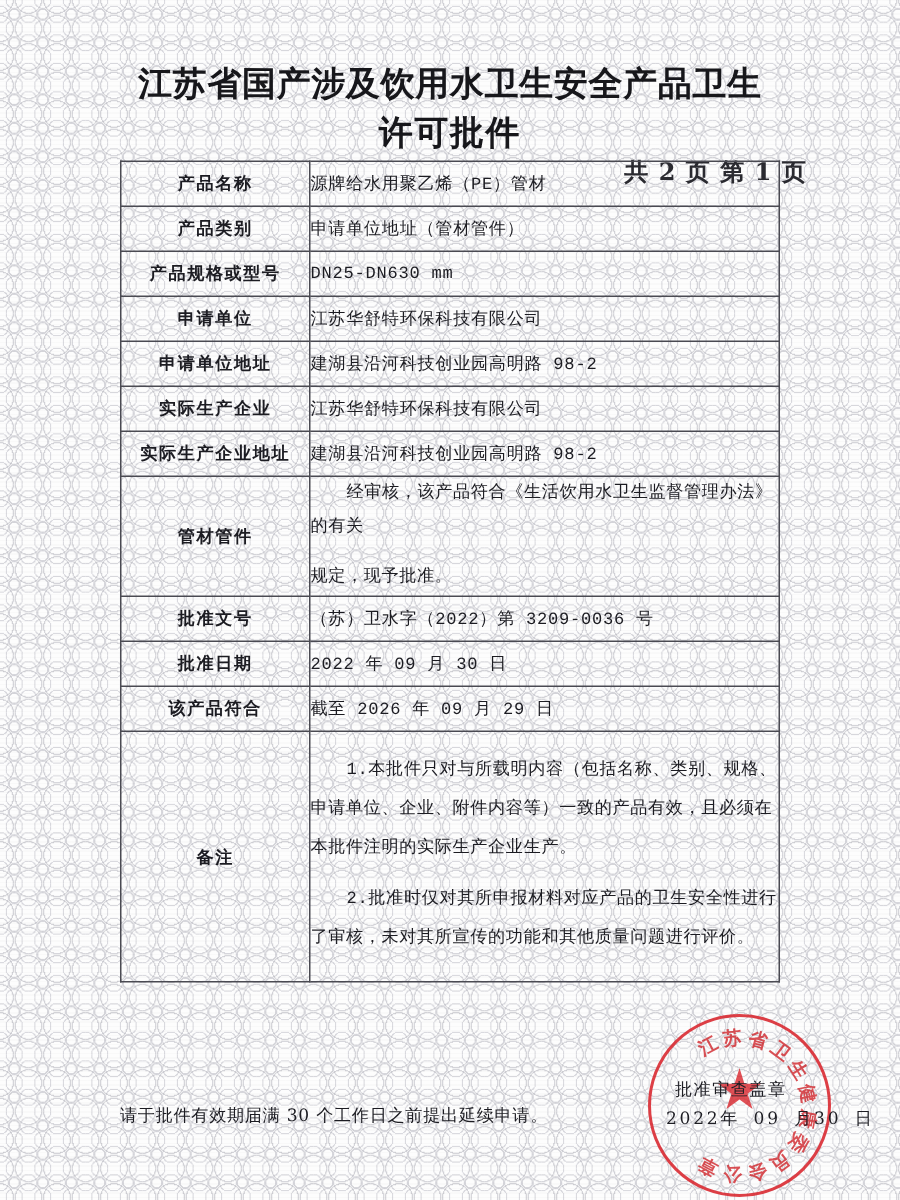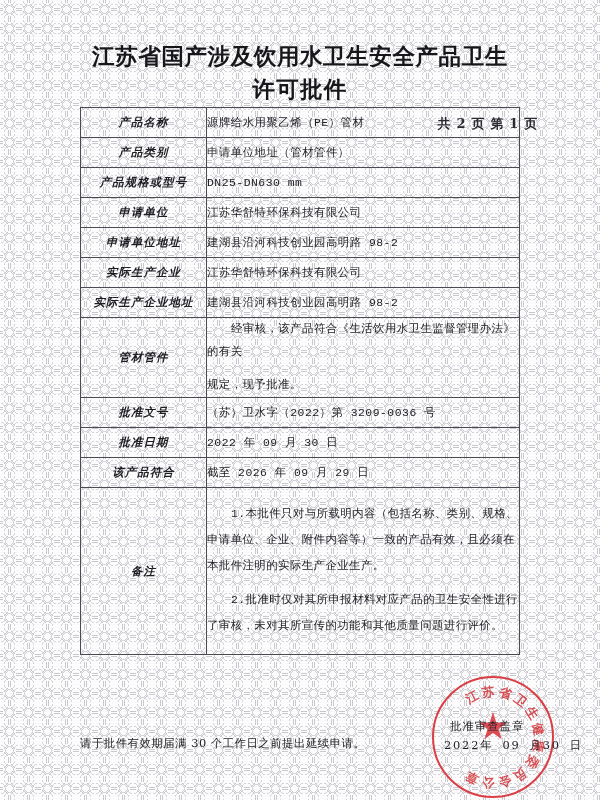--- a/index.html
+++ b/index.html
@@ -57,23 +57,23 @@
     font-weight: bold;
     line-height: 1.45;
     color: #17171b;
     letter-spacing: 0.6px;
     font-family: "DejaVu Serif", "Liberation Serif", serif;
   }
   #doc-title .tline { display: block; }
   #doc-title .tline.l2 { letter-spacing: 1.2px; }
 
   #page-counter {
-    margin: 10px 62px 0 0;
+    margin: 0 62px 0 0;
     text-align: right;
-    font-size: 13px;
+    font-size: 16px;
     font-weight: bold;
     color: #2a2a30;
     letter-spacing: 0.7px;
   }
 
   
   #cert-table {
     position: absolute;
     left: 80px;
     top: 107px;
@@ -88,21 +88,20 @@
     color: #1c1c22;
     padding: 0;
     vertical-align: middle;
   }
   td.lbl {
     width: 125px;
     text-align: center;
     font-weight: bold;
     letter-spacing: 1.1px;
     padding: 6px 2px;
-    font-style: italic;
   }
   td.val {
     padding: 6px 6px 6px 12px;
     letter-spacing: 0.5px;
     font-family: Liberation Mono, monospace;
   }
   tr.r-short td { height: 29px; }
   tr.r-conclusion td { height: 62px; }
   tr.r-remarks td { height: 166px; }
 

